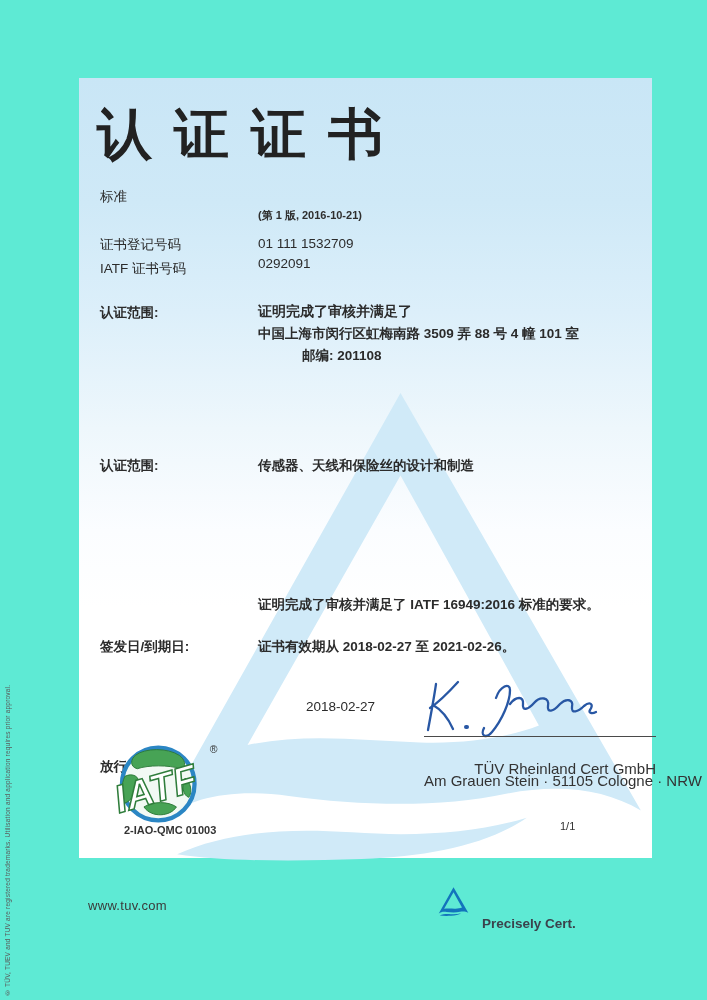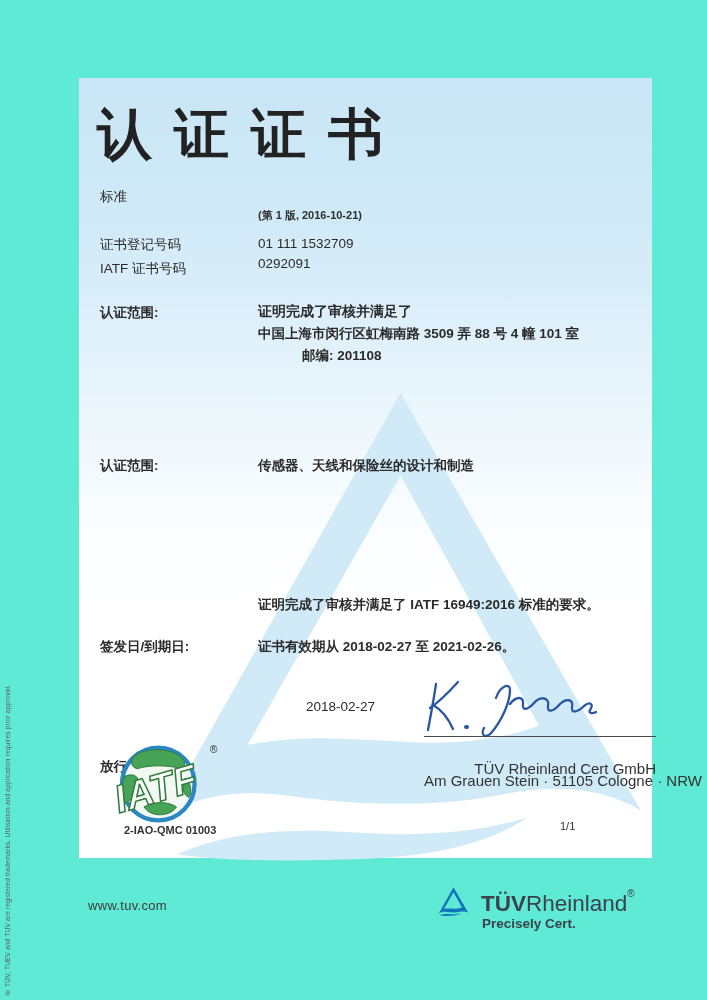--- a/index.html
+++ b/index.html
@@ -114,16 +114,15 @@
 
   <div class="abs site">www.tuv.com</div>
 
   <svg class="abs" style="left:438px;top:886px;" width="31" height="31" viewBox="0 0 104 100">
     <g fill="#1274bc">
       <path fill-rule="evenodd" d="M52 2 L2.5 90 C9 85 18 83.5 29 85 C44 87 60 87.5 74 84.5 C84.5 82.5 94 83.5 101.5 88 Z
                M52 19 L20.5 74.5 C32 72 44 73.5 56 74 C65.5 74.3 74 73 80.5 70.5 Z"></path>
       <path d="M6 97 C16 92.5 28 91.5 42 92.5 C56 93.5 68 92.5 78 89.5 C70 95 58 97.5 44 98 C30 98.5 16 98.5 6 97 Z"></path>
     </g>
   </svg>
-  <div class="abs brand-text"><span class="b">TÜV</span><span>Rheinland</span><sup>®</sup></div>
   <div class="abs tagline">Precisely Cert.</div>
 
 </div>
 
 </body></html>

